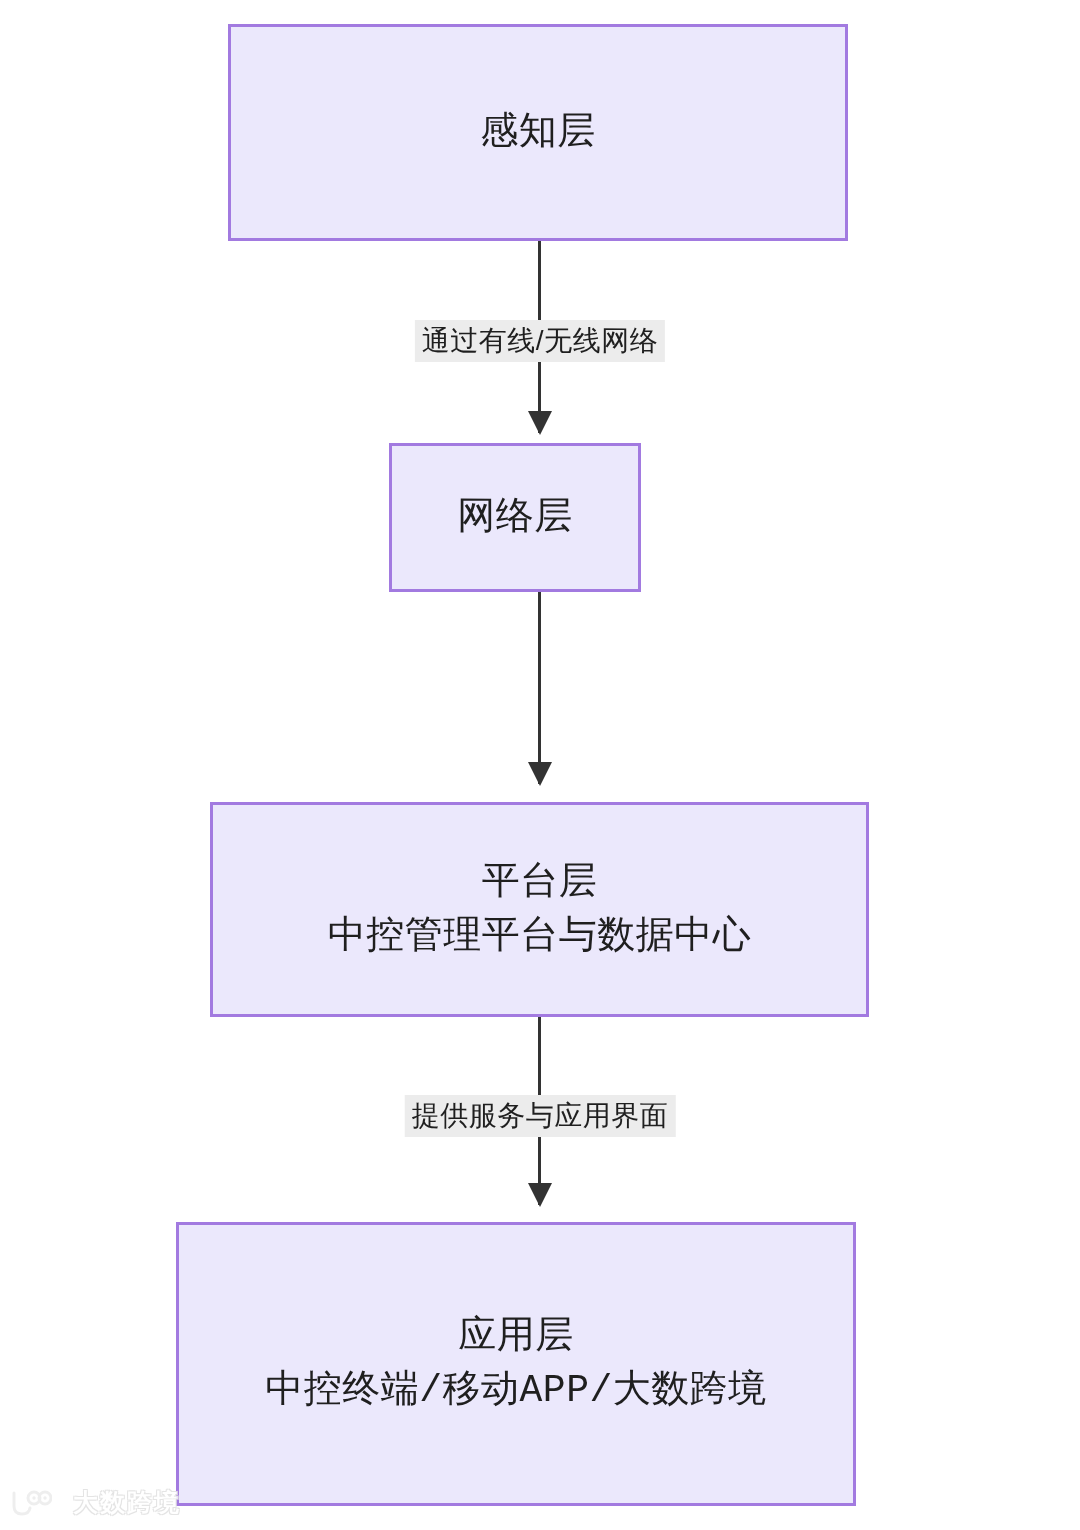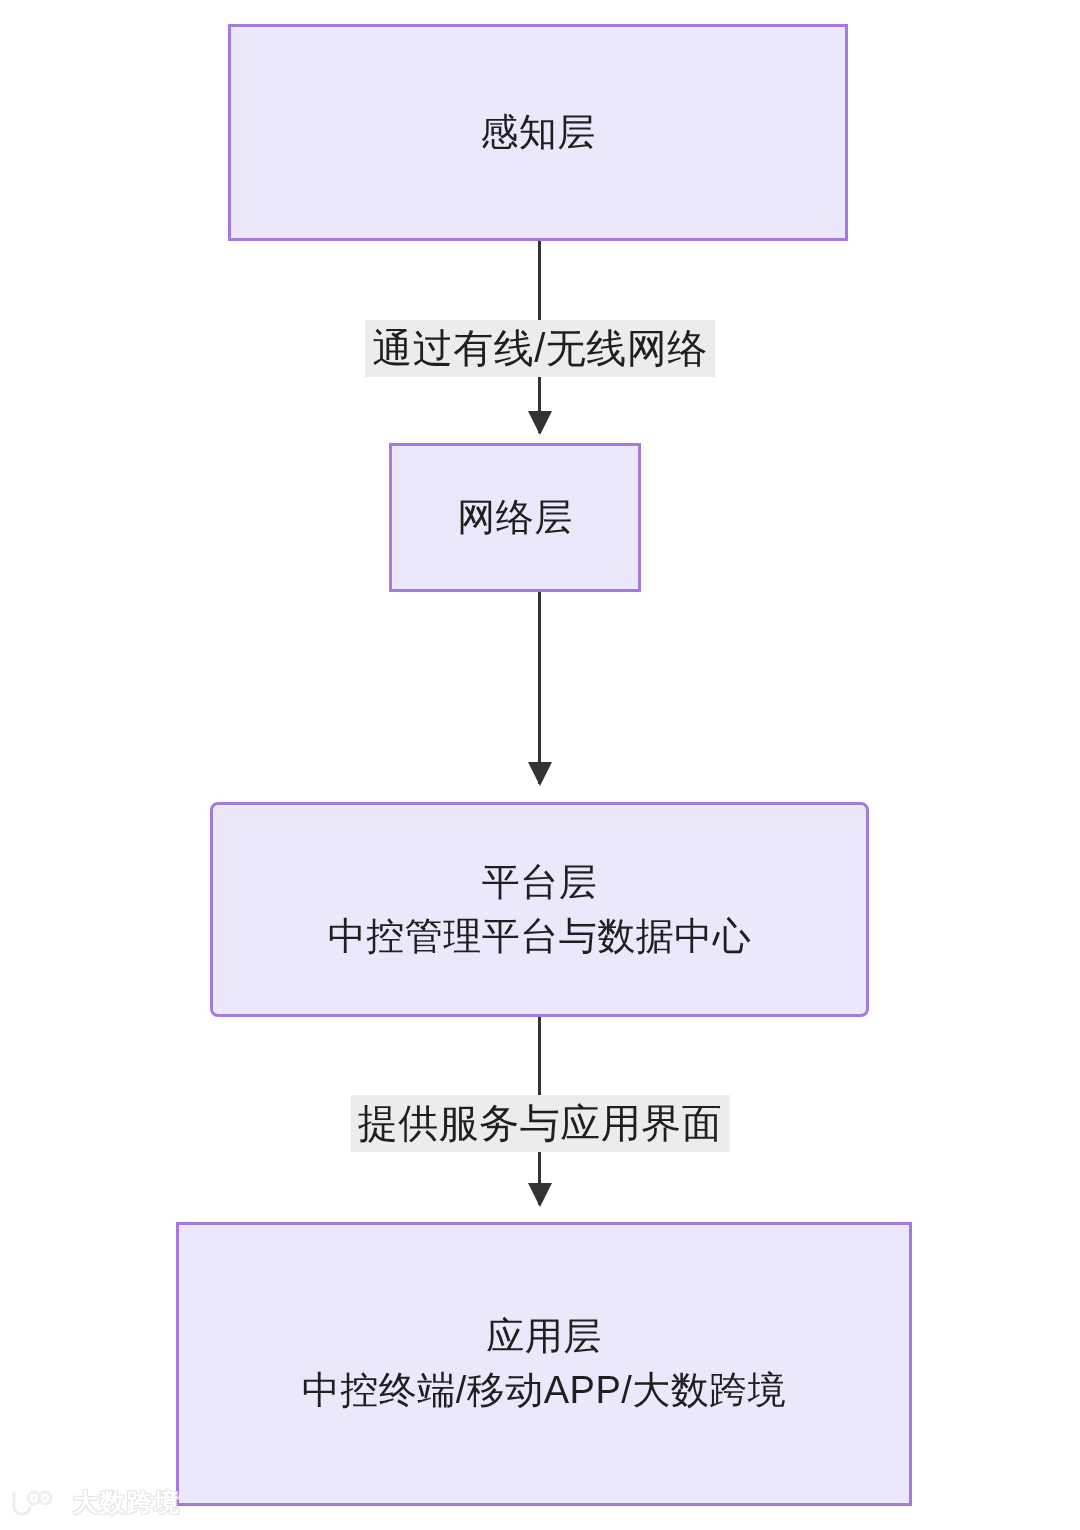--- a/index.html
+++ b/index.html
@@ -26,30 +26,31 @@
     border: 3px solid #a27ae0;
     display: flex;
     flex-direction: column;
     align-items: center;
     justify-content: center;
     color: #1f1f1f;
     font-size: 38px;
     line-height: 1.42;
     text-align: center;
     letter-spacing: 0.5px;
+    font-family: Liberation Mono, monospace;
   }
   .node .line {
     display: block;
     white-space: pre;
   }
 
   #node-perception { left: 228px; top: 24px;   width: 620px; height: 217px; }
   #node-network    { left: 389px; top: 443px;  width: 252px; height: 149px; }
-  #node-platform   { left: 210px; top: 802px;  width: 659px; height: 215px; border-radius: 8px; }
-  #node-application{ left: 176px; top: 1222px; width: 736px; height: 284px; }
+  #node-platform   { left: 210px; top: 802px;  width: 659px; height: 215px; }
+  #node-application{ left: 176px; top: 1222px; width: 680px; height: 284px; }
   #node-application .line { max-width: 560px; white-space: normal; }
 
   
   .connector {
     position: absolute;
     left: 538px;
     width: 3px;
     background: #333333;
   }
   #conn-1 { top: 241px;  height: 192px; }
@@ -67,21 +68,21 @@
   }
   #arrow-1 { top: 411px;  }
   #arrow-2 { top: 762px;  }
   #arrow-3 { top: 1183px; }
 
   
   .edge-label {
     position: absolute;
     background: #ececec;
     color: #1f1f1f;
-    font-size: 40px;
+    font-size: 28px;
     line-height: 1.28;
     padding: 3px 7px;
     white-space: pre;
     letter-spacing: 0.5px;
     transform: translateX(-50%);
     left: 540px;
   }
   #label-1 { top: 320px; }
   #label-2 { top: 672px; }
   #label-3 { top: 1095px; }

